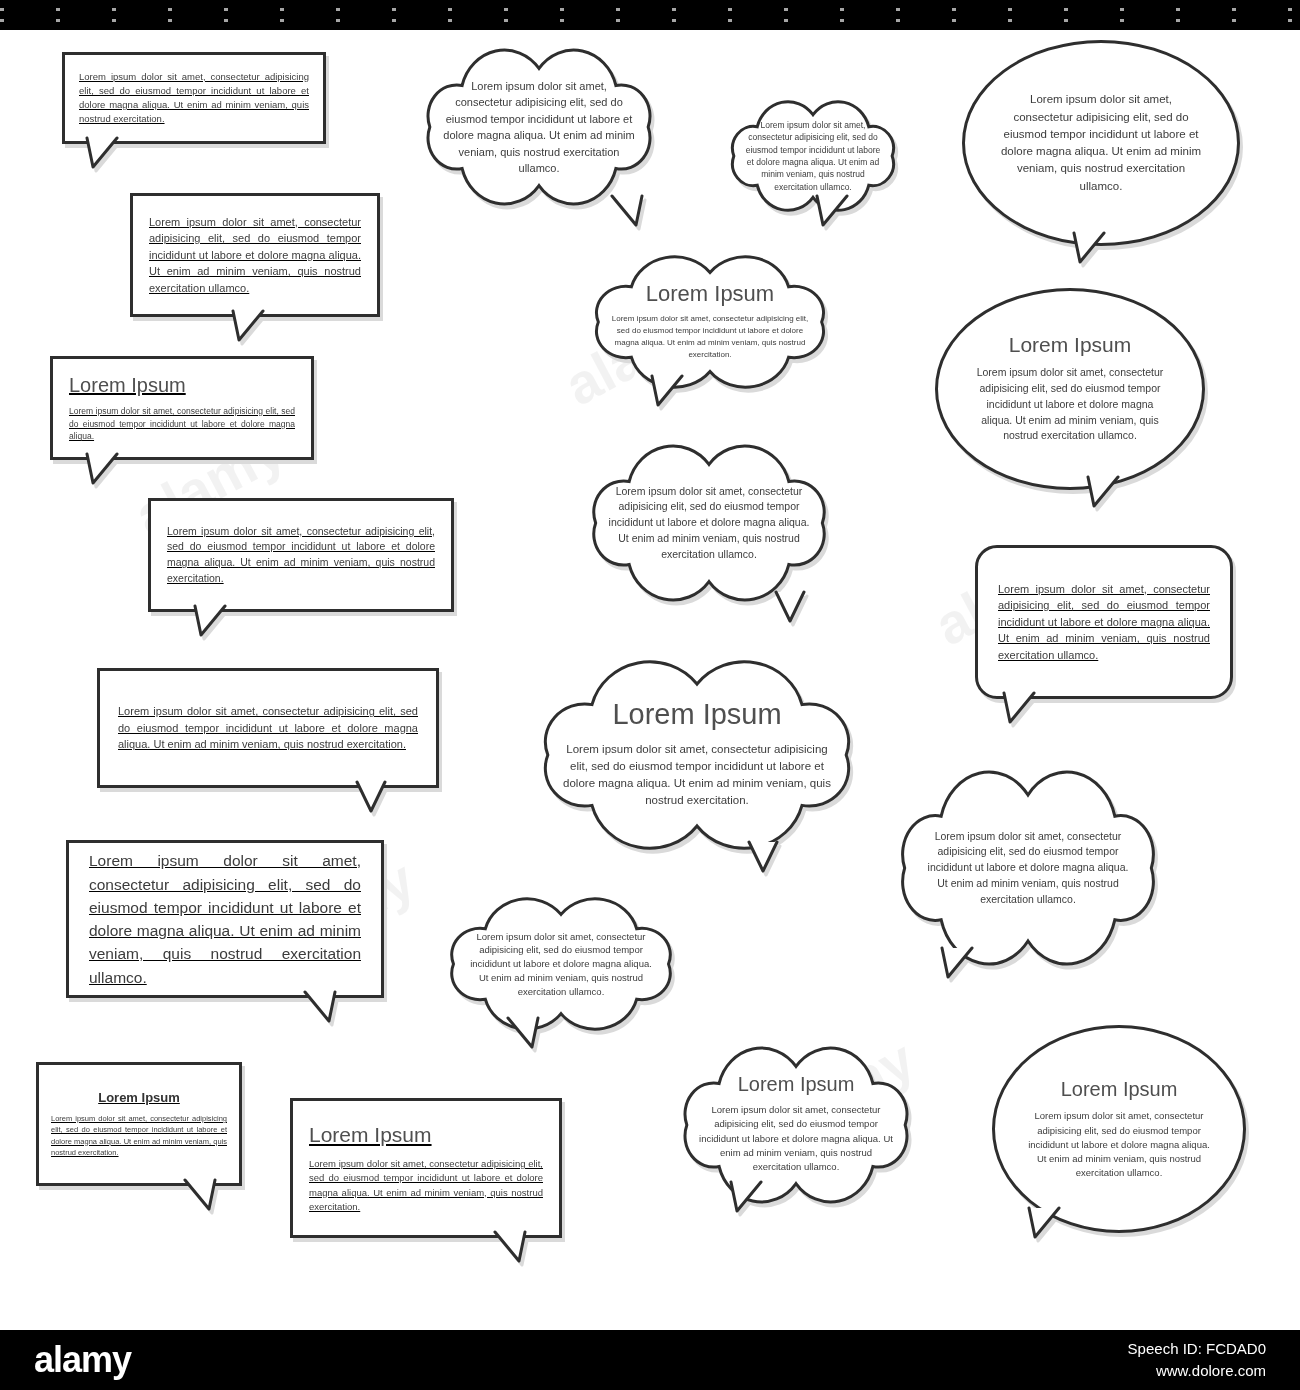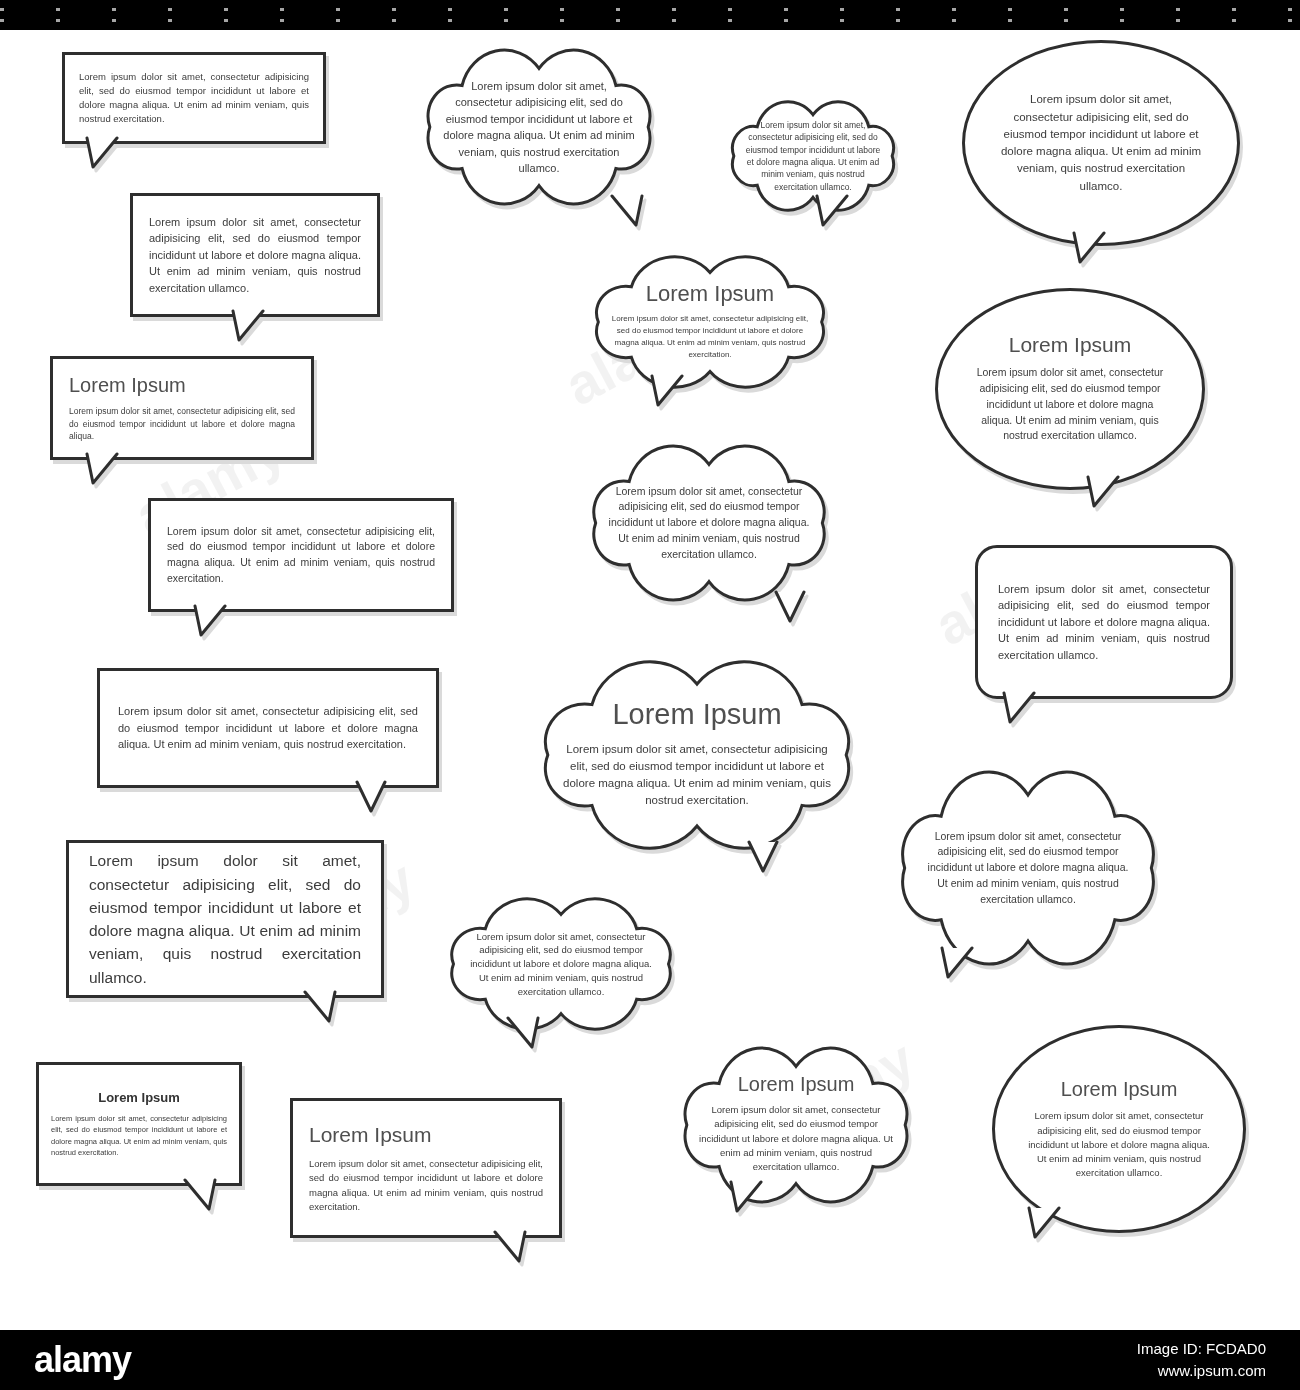--- a/index.html
+++ b/index.html
@@ -10,21 +10,21 @@
   .tick{position:absolute;left:0;width:100%;height:3px;
         background:repeating-linear-gradient(90deg,rgba(255,255,255,.65) 0 4px,transparent 4px 56px);}
   .botbar{position:absolute;left:0;top:1330px;width:1300px;height:60px;background:#000;
           display:flex;align-items:center;justify-content:space-between;
           box-sizing:border-box;padding:0 34px;color:#fff;}
   .brand{font-size:36px;font-weight:bold;letter-spacing:-1px;}
   .credit{text-align:right;font-size:15px;line-height:1.45;}
   .wm{position:absolute;font-size:56px;font-weight:bold;color:rgba(0,0,0,0.05);
       transform:rotate(-28deg);pointer-events:none;}
   
-  .bubble{position:absolute;filter:drop-shadow(3px 4px 0 #dadada);}
+  .bubble{position:absolute;filter:drop-shadow(3px 4px 0 #dadada);text-decoration:underline;}
   .rect{background:#fff;border:3px solid #2e2e2e;box-sizing:border-box;
         display:flex;flex-direction:column;justify-content:center;}
   .ellipse{background:#fff;border:3px solid #2e2e2e;border-radius:50%;box-sizing:border-box;}
   .shape{position:absolute;left:0;top:0;width:100%;height:100%;}
   .shape path{fill:#fff;stroke:#2e2e2e;stroke-width:3;}
   .txt{position:absolute;display:flex;flex-direction:column;justify-content:center;}
   .bd{color:#3c3c3c;line-height:1.5;}
   .just{text-align:justify;}
   .ctr{text-align:center;}
   .ttl{color:#4f4f4f;line-height:1.25;}
@@ -238,18 +238,18 @@
       <div class="bd ctr" style="font-size:9.5px;">Lorem ipsum dolor sit amet, consectetur adipisicing elit, sed do eiusmod tempor incididunt ut labore et dolore magna aliqua. Ut enim ad minim veniam, quis nostrud exercitation ullamco.</div>
     </div>
     <svg class="tail" style="left:30px;bottom:-10px;" width="38" height="34" viewBox="0 0 38 34">
         <path d="M4,2 L10,31 L34,2"></path>
       </svg>
   </div>
 
   <div class="botbar">
     <div class="brand">alamy</div>
     <div class="credit">
-      <div>Image ID: FCDAD0</div>
-      <div>www.ipsum.com</div>
+      <div>Speech ID: FCDAD0</div>
+      <div>www.dolore.com</div>
     </div>
   </div>
 
 </div>
 
 </body></html>

